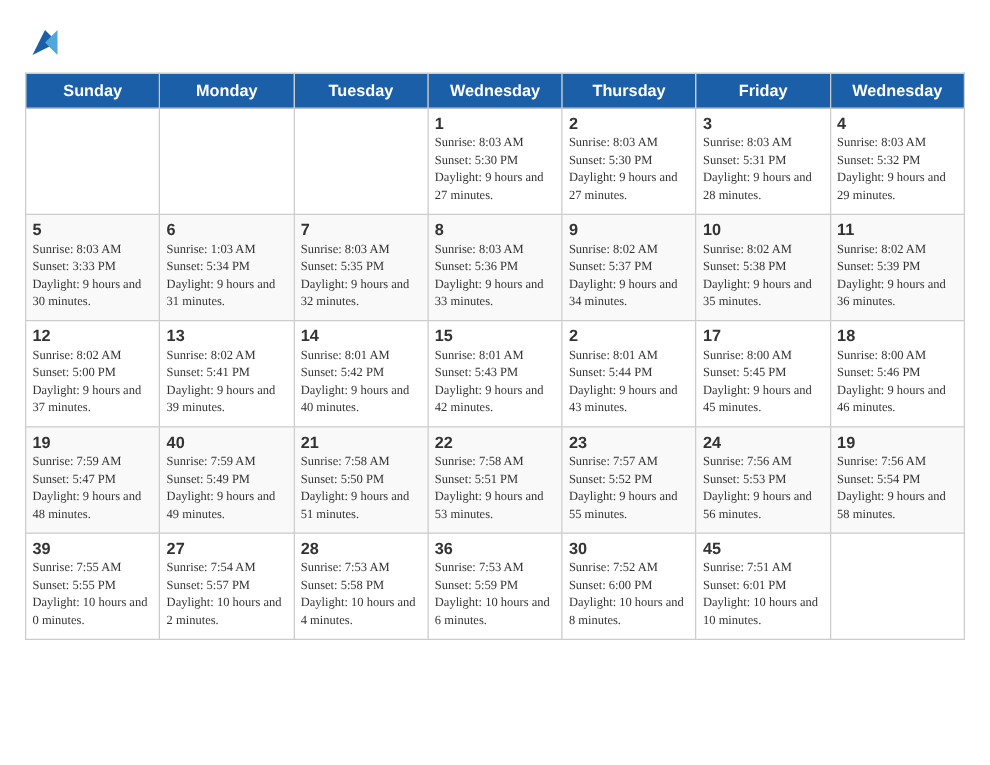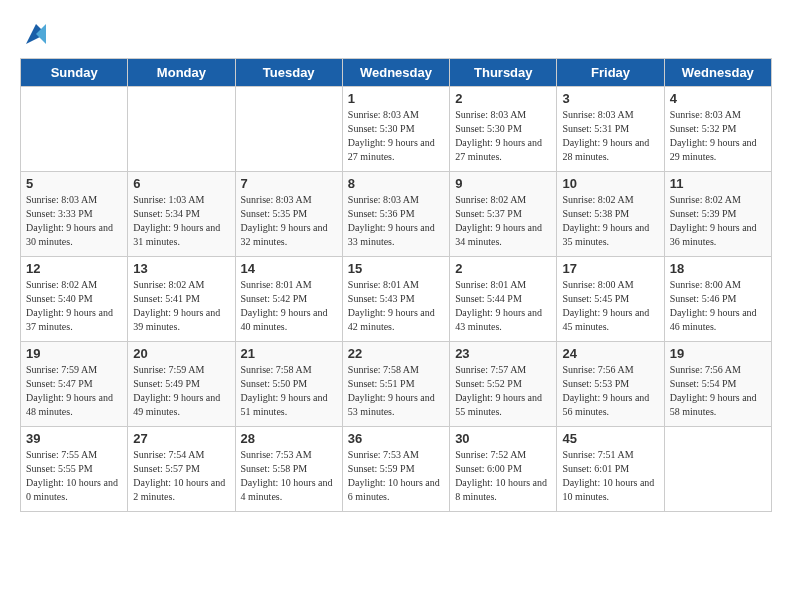--- a/index.html
+++ b/index.html
@@ -190,21 +190,21 @@
           <span class="day-num">11</span>
           <div class="cell-text">Sunrise: 8:02 AM
 Sunset: 5:39 PM
 Daylight: 9 hours and 36 minutes.</div>
         </td>
       </tr>
       <tr>
         <td>
           <span class="day-num">12</span>
           <div class="cell-text">Sunrise: 8:02 AM
-Sunset: 5:40 PM
+Sunset: 5:00 PM
 Daylight: 9 hours and 37 minutes.</div>
         </td>
         <td>
           <span class="day-num">13</span>
           <div class="cell-text">Sunrise: 8:02 AM
 Sunset: 5:41 PM
 Daylight: 9 hours and 39 minutes.</div>
         </td>
         <td>
           <span class="day-num">14</span>
@@ -238,21 +238,21 @@
         </td>
       </tr>
       <tr>
         <td>
           <span class="day-num">19</span>
           <div class="cell-text">Sunrise: 7:59 AM
 Sunset: 5:47 PM
 Daylight: 9 hours and 48 minutes.</div>
         </td>
         <td>
-          <span class="day-num">20</span>
+          <span class="day-num">40</span>
           <div class="cell-text">Sunrise: 7:59 AM
 Sunset: 5:49 PM
 Daylight: 9 hours and 49 minutes.</div>
         </td>
         <td>
           <span class="day-num">21</span>
           <div class="cell-text">Sunrise: 7:58 AM
 Sunset: 5:50 PM
 Daylight: 9 hours and 51 minutes.</div>
         </td>

